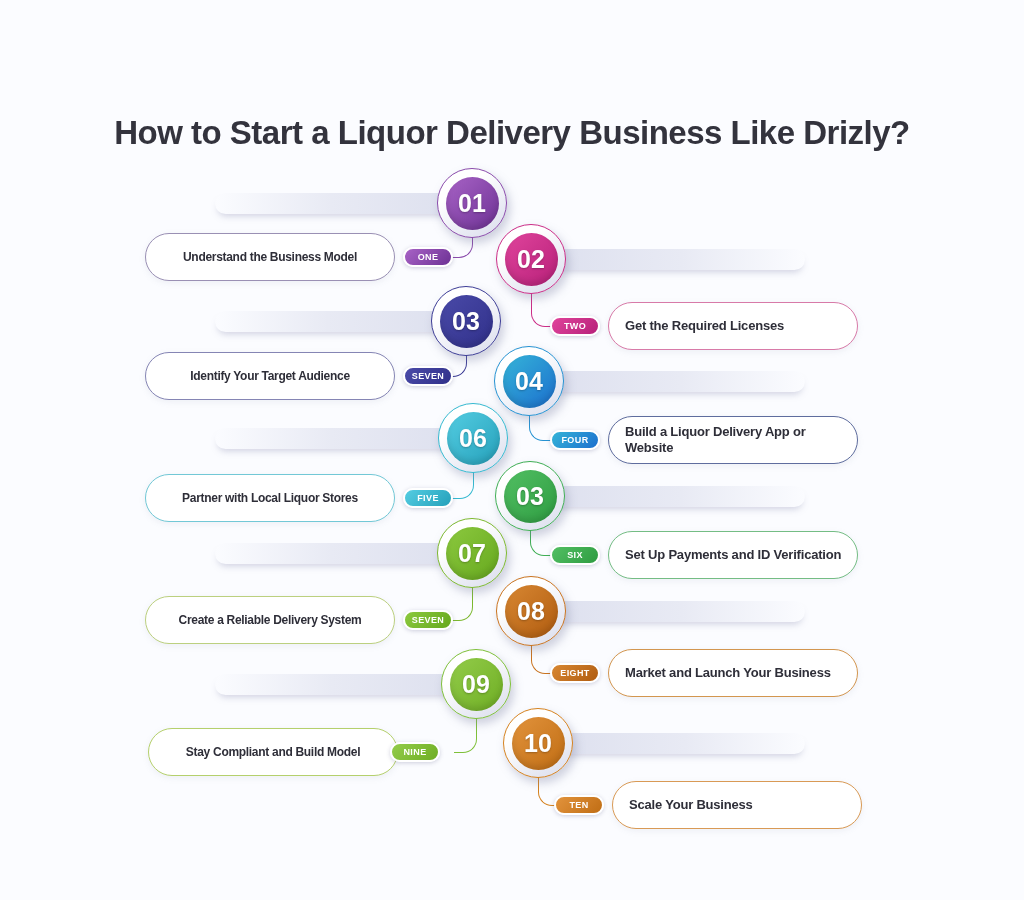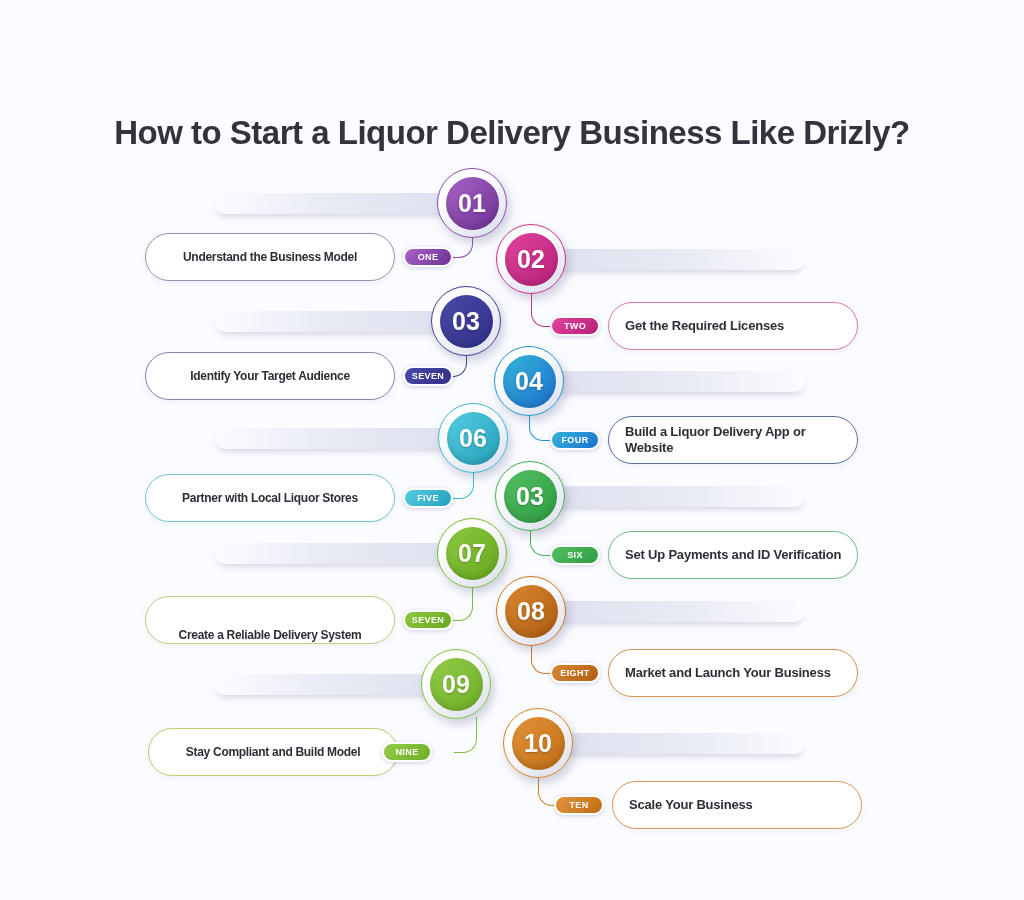--- a/index.html
+++ b/index.html
@@ -140,42 +140,42 @@
           <div class="label-text">Set Up Payments and ID Verification</div>
         </div>
       </div>
       <div class="step">
         <div class="tail L" style="top: 543px; left: 215px; width: 257px;"></div>
         <div class="conn L" style="border-color: rgb(124, 184, 47); top: 586px; height: 34px; left: 451px; width: 21px;"></div>
         <div class="circle" style="left: 437px; top: 518px; border: 1.5px solid rgb(124, 184, 47);">
           <div class="circle-inner" style="background: linear-gradient(135deg, rgb(140, 201, 63) 0%, rgb(102, 168, 30) 100%);">07</div>
         </div>
         <div class="pill" style="left: 403px; top: 610px; background: linear-gradient(135deg, rgb(140, 201, 63) 0%, rgb(102, 168, 30) 100%);">SEVEN</div>
-        <div class="label-box L" style="left: 145px; top: 596px; border-color: rgb(188, 208, 127); align-items: flex-end;">
+        <div class="label-box L" style="left: 145px; top: 596px; border-color: rgb(188, 208, 127);">
           <div class="label-text">Create a Reliable Delivery System</div>
         </div>
       </div>
       <div class="step">
         <div class="tail R" style="top: 601px; left: 531px; width: 274px;"></div>
         <div class="conn R" style="border-color: rgb(201, 115, 31); top: 644px; height: 29px; left: 531px; width: 21px;"></div>
         <div class="circle" style="left: 496px; top: 576px; border: 1.5px solid rgb(201, 115, 31);">
           <div class="circle-inner" style="background: linear-gradient(135deg, rgb(216, 135, 50) 0%, rgb(176, 92, 16) 100%);">08</div>
         </div>
         <div class="pill" style="left: 550px; top: 663px; background: linear-gradient(135deg, rgb(216, 135, 50) 0%, rgb(176, 92, 16) 100%);">EIGHT</div>
         <div class="label-box R" style="left: 608px; top: 649px; border-color: rgb(211, 150, 79); text-align: center;">
           <div class="label-text">Market and Launch Your Business</div>
         </div>
       </div>
       <div class="step">
         <div class="tail L" style="top: 674px; left: 215px; width: 261px;"></div>
         <div class="conn L" style="border-color: rgb(127, 192, 58); top: 717px; height: 35px; left: 454px; width: 22px;"></div>
-        <div class="circle" style="left: 421px; top: 649px; border: 1.5px solid rgb(127, 192, 58);">
+        <div class="circle" style="left: 441px; top: 649px; border: 1.5px solid rgb(127, 192, 58);">
           <div class="circle-inner" style="background: linear-gradient(135deg, rgb(147, 204, 74) 0%, rgb(111, 174, 36) 100%);">09</div>
         </div>
-        <div class="pill" style="left: 382px; top: 742px; background: linear-gradient(135deg, rgb(147, 204, 74) 0%, rgb(111, 174, 36) 100%);">NINE</div>
+        <div class="pill" style="left: 390px; top: 742px; background: linear-gradient(135deg, rgb(147, 204, 74) 0%, rgb(111, 174, 36) 100%);">NINE</div>
         <div class="label-box L" style="left: 148px; top: 728px; border-color: rgb(181, 208, 108);">
           <div class="label-text">Stay Compliant and Build Model</div>
         </div>
       </div>
       <div class="step">
         <div class="tail R" style="top: 733px; left: 538px; width: 267px;"></div>
         <div class="conn R" style="border-color: rgb(213, 130, 31); top: 776px; height: 29px; left: 538px; width: 18px;"></div>
         <div class="circle" style="left: 503px; top: 708px; border: 1.5px solid rgb(213, 130, 31);">
           <div class="circle-inner" style="background: linear-gradient(135deg, rgb(226, 147, 60) 0%, rgb(192, 109, 20) 100%);">10</div>
         </div>

